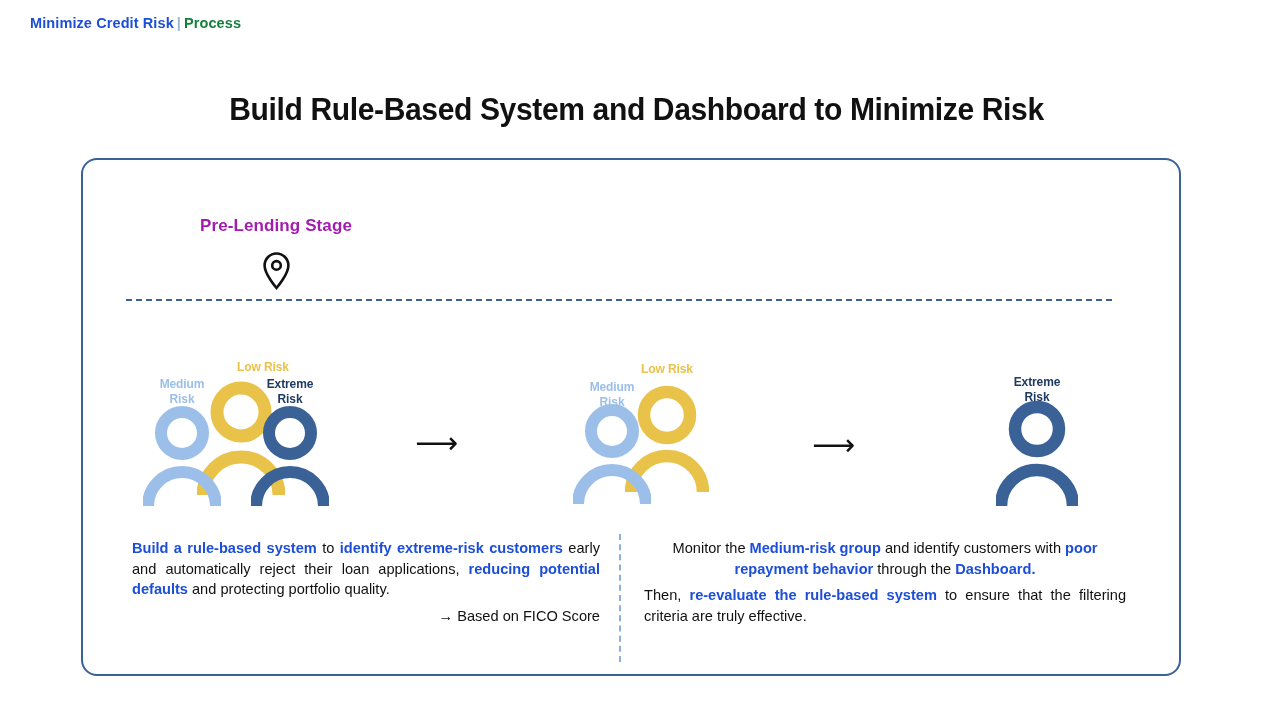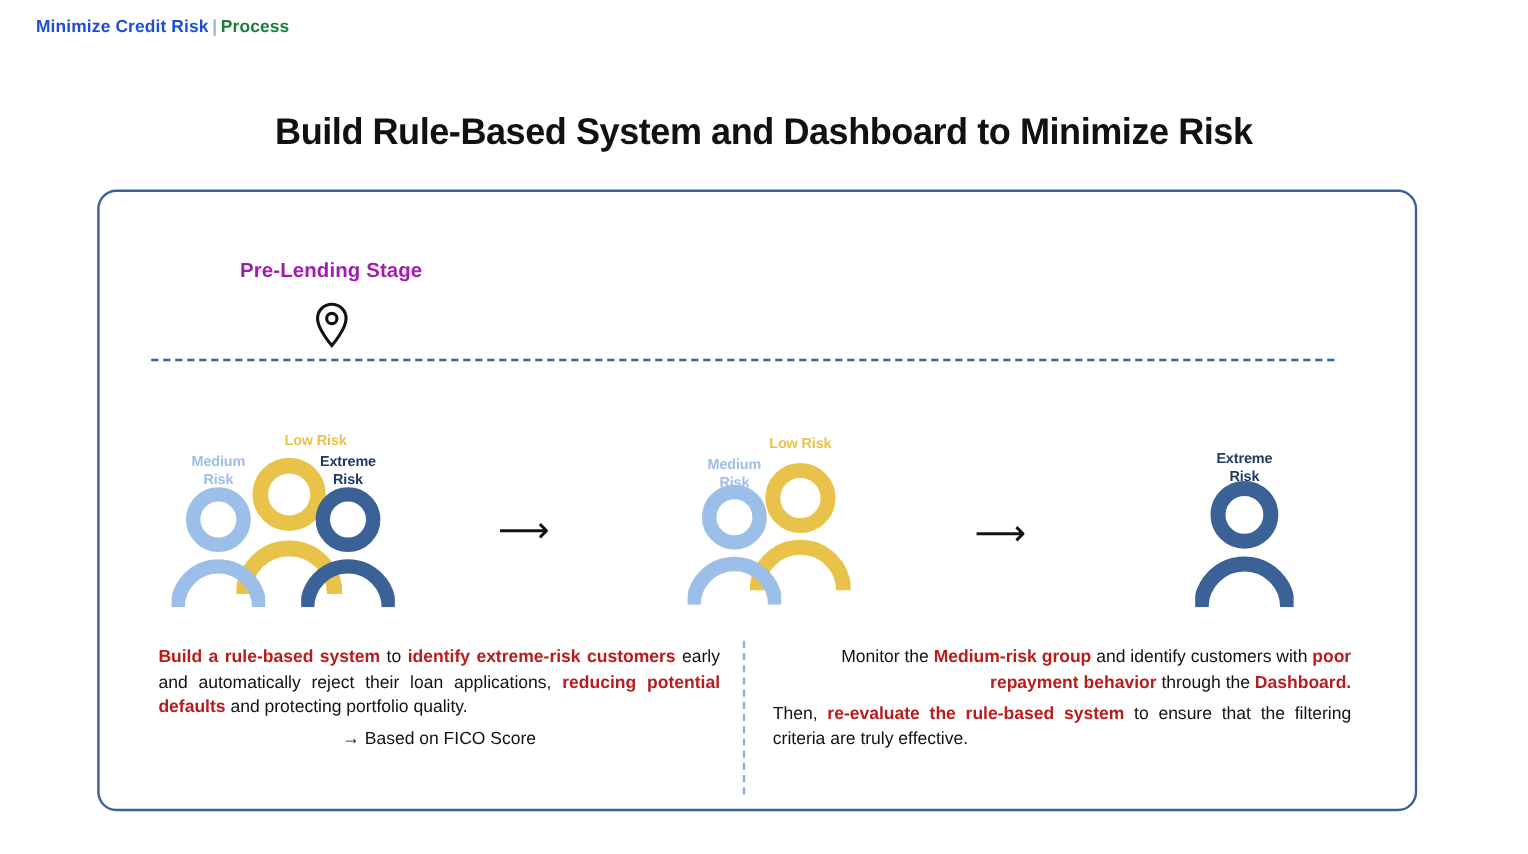--- a/index.html
+++ b/index.html
@@ -142,21 +142,21 @@
     position: absolute;
     top: 0;
     font-size: 14.6px;
     line-height: 20.6px;
     color: #111111;
   }
   #text-col-left  { left: 49px;  width: 468px; text-align: justify; }
   #text-col-right { left: 561px; width: 482px; text-align: justify; }
   .text-col p { margin: 0; }
   .text-col p + p { margin-top: 6px; }
-  .hl { color: #b91c1c; font-weight: bold; }
+  .hl { color: #1d4ed8; font-weight: bold; }
   .arrow-note { font-size: 14.6px; }
 
   #text-divider {
     position: absolute;
     left: 536px;
     top: 374px;
     height: 128px;
     width: 0;
     border-left: 2px dashed #8EB0DC;
   }
@@ -270,22 +270,22 @@
         <div>Risk</div>
       </div>
     </div>
   </div>
 
   <div id="text-divider"></div>
 
   <div id="text-row">
     <div class="text-col" id="text-col-left">
       <p><span class="hl">Build a rule-based system</span><span> to </span><span class="hl">identify extreme-risk customers</span><span> early and automatically reject their loan applications, </span><span class="hl">reducing potential defaults</span><span> and protecting portfolio quality.</span></p>
-      <p class="arrow-note" style="text-align:center;"><span>→ Based on FICO Score</span></p>
+      <p class="arrow-note" style="text-align:right;"><span>→ Based on FICO Score</span></p>
     </div>
 
     <div class="text-col" id="text-col-right">
-      <p style="text-align:right;"><span>Monitor the </span><span class="hl">Medium-risk group</span><span> and identify customers with </span><span class="hl">poor repayment behavior</span><span> through the </span><span class="hl">Dashboard.</span></p>
+      <p style="text-align:center;"><span>Monitor the </span><span class="hl">Medium-risk group</span><span> and identify customers with </span><span class="hl">poor repayment behavior</span><span> through the </span><span class="hl">Dashboard.</span></p>
       <p><span>Then, </span><span class="hl">re-evaluate the rule-based system</span><span> to ensure that the filtering criteria are truly effective.</span></p>
     </div>
   </div>
 
 </div>
 
 </body></html>

